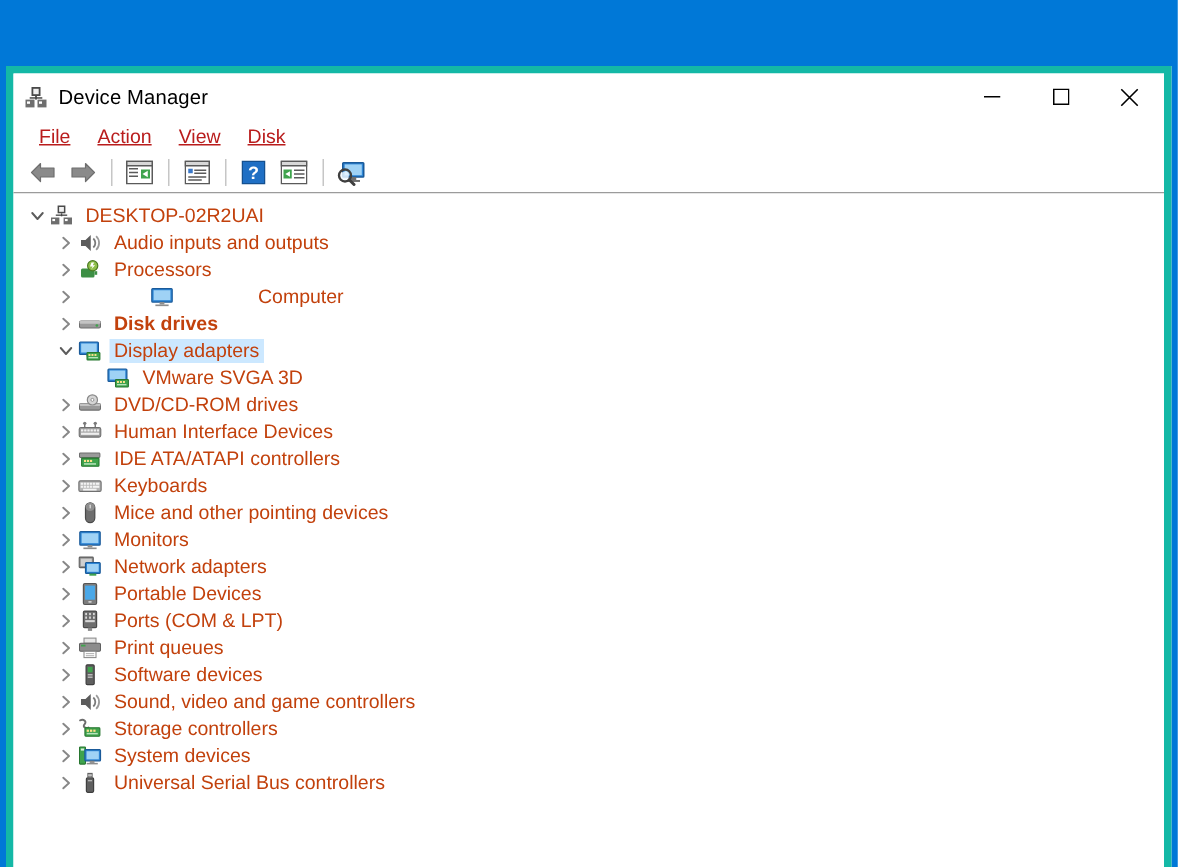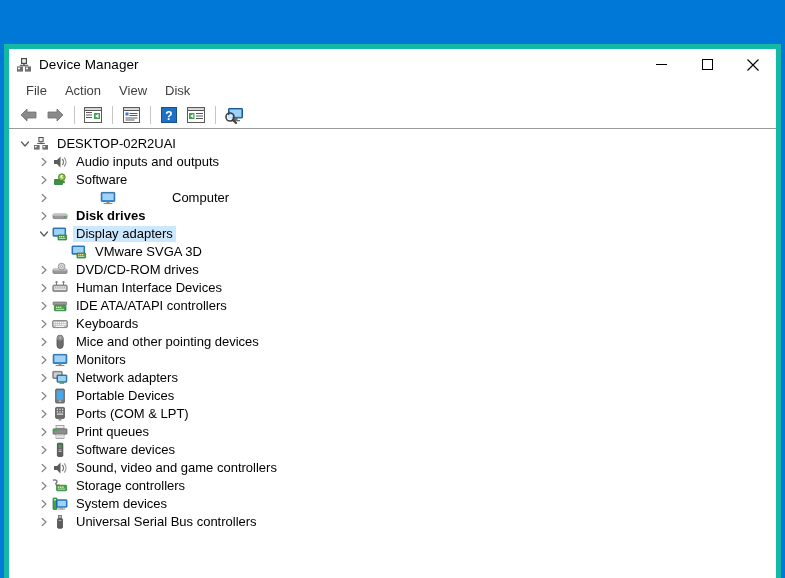--- a/index.html
+++ b/index.html
@@ -58,24 +58,25 @@
   #menubar {
     height: 22px;
     background: #ffffff;
     display: flex;
     align-items: center;
     padding-left: 8px;
     flex: none;
   }
   .menuitem {
     font-size: 13px;
-    color: #404040;
+    color: #b91c1c;
     padding: 2px 9px 3px 9px;
     line-height: 16px;
     white-space: nowrap;
+    text-decoration: underline;
   }
   
   #toolbar {
     height: 26px;
     background: #ffffff;
     display: flex;
     align-items: center;
     padding-left: 6px;
     flex: none;
     border-bottom: 1px solid #9b9b9b;
@@ -112,21 +113,21 @@
   .chev svg { display: block; }
   .nodeicon {
     width: 16px; height: 16px;
     margin-right: 5px;
     flex: none;
     position: relative;
   }
   .nodeicon svg { display: block; }
   .label {
     font-size: 13px;
-    color: #000000;
+    color: #c2410c;
     line-height: 16px;
     padding: 0 3px;
   }
   .row.selected .label {
     background: #cce8ff;
   }
   
   #statusbar {
     height: 22px;
     background: #f0f0f0;
@@ -308,21 +309,21 @@
           </svg>
       </div>
       <div class="nodeicon">
         <svg width="16" height="16" viewBox="0 0 16 16">
           <rect x="2" y="7" width="9" height="6" rx="1" fill="#3d8f45"></rect>
           <rect x="11" y="8.8" width="1.8" height="2.4" fill="#3d8f45"></rect>
           <circle cx="9.8" cy="5.2" r="3.4" fill="#8fbf4a" stroke="#4a7a22" stroke-width="0.8"></circle>
           <path d="M9 3 L8 5.6 L9.8 5.6 L8.8 7.6 L11.4 4.9 L9.8 4.9 L10.8 3 Z" fill="#ffffff"></path>
         </svg>
       </div>
-      <div class="label">Software</div>
+      <div class="label">Processors</div>
     </div>
 
     <div class="row" style="padding-left:27px;gap:48px;">
       <div class="chev">
         <svg width="10" height="10" viewBox="0 0 10 10">
             <path d="M3.2 1.5 L7 5 L3.2 8.5" fill="none" stroke="#888888" stroke-width="1.3" stroke-linecap="round" stroke-linejoin="round"></path>
           </svg>
       </div>
       <div class="nodeicon">
         <svg width="16" height="16" viewBox="0 0 16 16">

